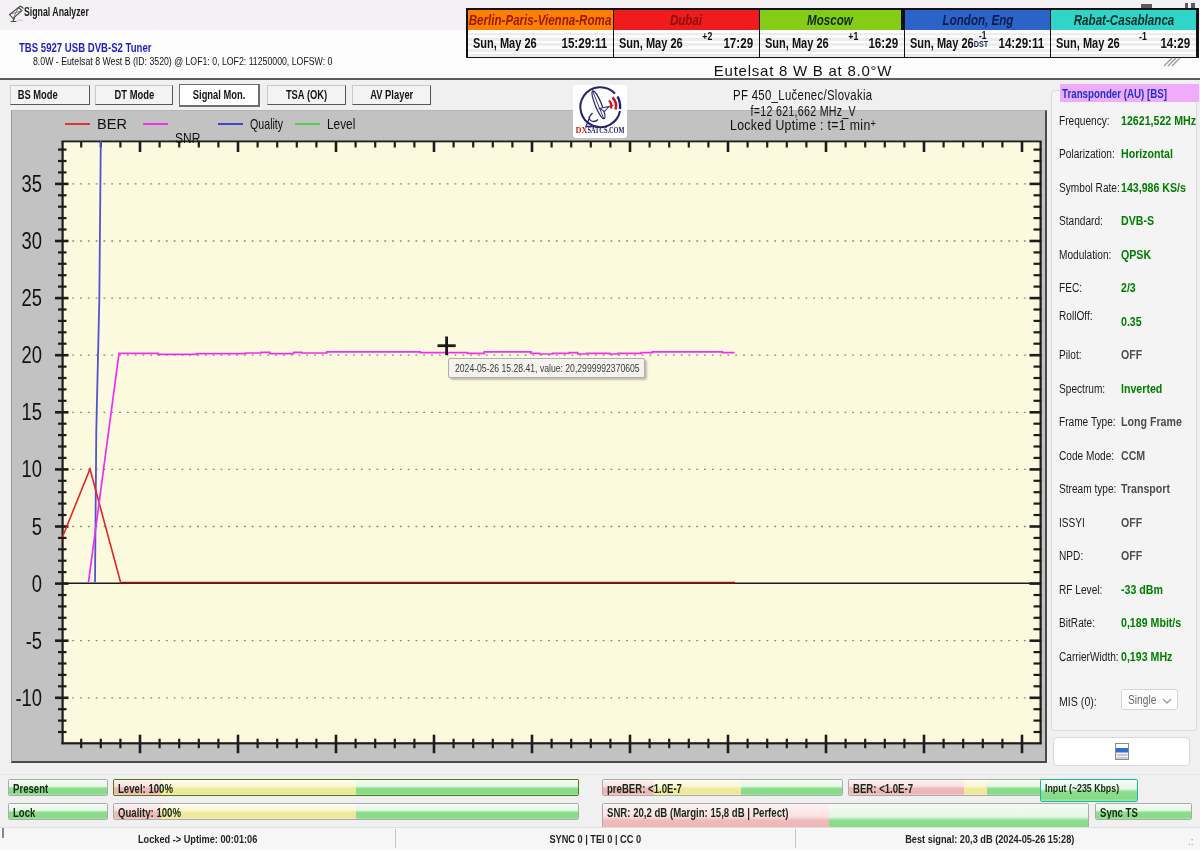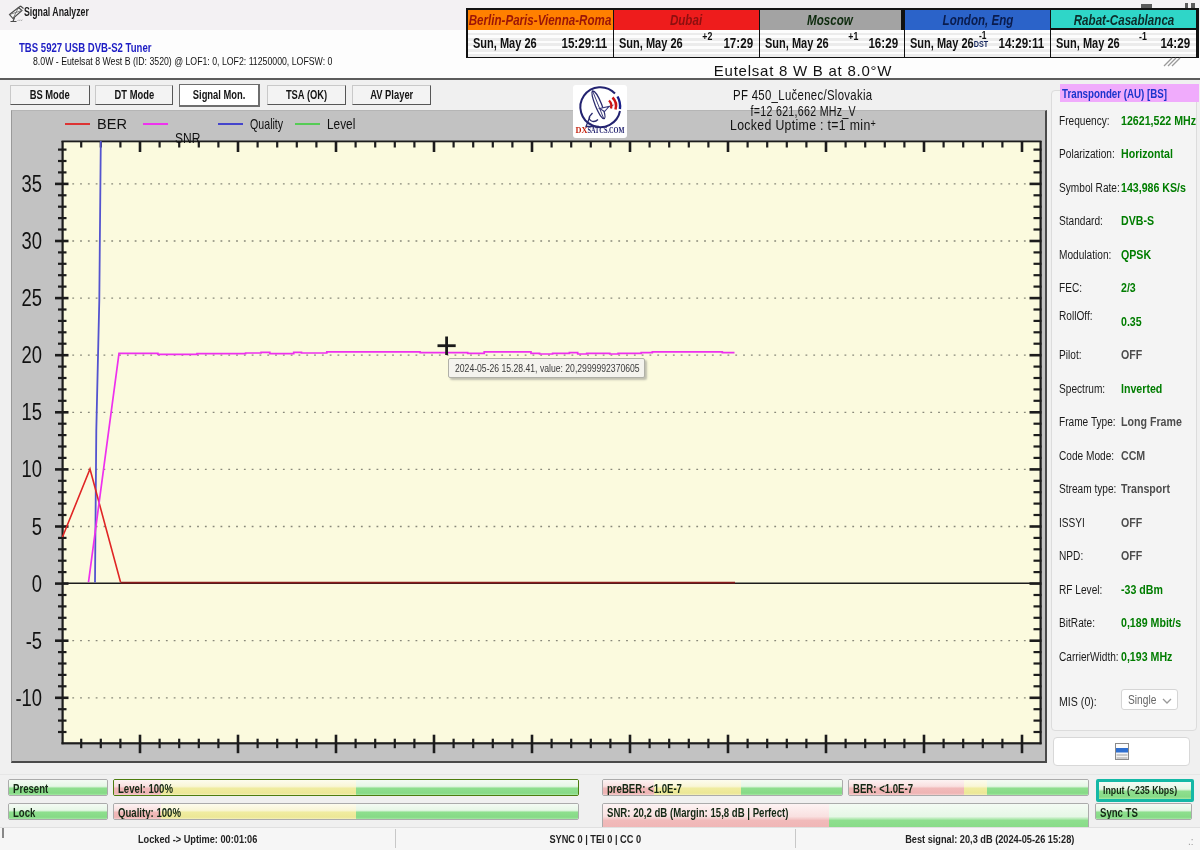--- a/index.html
+++ b/index.html
@@ -21,21 +21,21 @@
 <div style="position:absolute;left:0;top:30px;width:1200px;height:49px;background:#fdfdfd"></div>
 <div style="position:absolute;left:0;top:78.2px;width:1200px;height:1.6px;background:#5c5c5c"></div>
 <div style="position:absolute;left:18.5px;top:37.5px"><span style="display:inline-block;font-size:13.5px;font-weight:bold;color:#1d1dc4;transform:scaleX(0.71);transform-origin:0 50%;white-space:nowrap;">TBS 5927 USB DVB-S2 Tuner</span></div>
 <div style="position:absolute;left:33px;top:50.5px"><span style="display:inline-block;font-size:11.5px;font-weight:normal;color:#111;transform:scaleX(0.76);transform-origin:0 50%;white-space:nowrap;">8.0W - Eutelsat 8 West B (ID: 3520) @ LOF1: 0, LOF2: 11250000, LOFSW: 0</span></div>
 
 <div style="position:absolute;left:403px;top:61.5px;width:800px;text-align:center;font-size:15px;color:#111;letter-spacing:0.75px">Eutelsat 8 W B at 8.0°W</div>
 <div style="position:absolute;left:403px;top:85.5px;width:800px;text-align:center"><span style="display:inline-block;font-size:15px;color:#111;letter-spacing:0.4px;transform:scaleX(0.76);white-space:nowrap">PF 450_Lučenec/Slovakia</span></div>
 <div style="position:absolute;left:403px;top:101.5px;width:800px;text-align:center;z-index:4"><span style="display:inline-block;font-size:15px;color:#111;letter-spacing:0.4px;transform:scaleX(0.71);white-space:nowrap">f=12 621,662 MHz_V</span></div>
 <div style="position:absolute;left:403px;top:116px;width:800px;text-align:center;z-index:4"><span style="display:inline-block;font-size:15px;color:#111;letter-spacing:0.4px;transform:scaleX(0.82);white-space:nowrap">Locked Uptime : t=1 min<span style="font-size:11px;vertical-align:3px">+</span></span></div>
 
-<div style="position:absolute;left:9.5px;width:80.5px;top:85.2px;height:20.3px;background:#f3f3f3;border:1px solid #c9c9c9;border-right:1.8px solid #565656;border-bottom:1.8px solid #565656;box-sizing:border-box;display:flex;align-items:center;justify-content:center">
+<div style="position:absolute;left:9.5px;width:80.5px;top:85.2px;height:20.3px;background:#f3f3f3;border:1px solid #c9c9c9;border-right:1.8px solid #565656;border-bottom:1.8px solid #565656;box-sizing:border-box;display:flex;align-items:center;">
     <span style="font-size:12.5px;font-weight:bold;color:#141414;transform:scaleX(0.75);white-space:nowrap">BS Mode</span>
   </div>
 <div style="position:absolute;left:94.7px;width:78.6px;top:85.2px;height:20.3px;background:#f3f3f3;border:1px solid #c9c9c9;border-right:1.8px solid #565656;border-bottom:1.8px solid #565656;box-sizing:border-box;display:flex;align-items:center;justify-content:center">
     <span style="font-size:12.5px;font-weight:bold;color:#141414;transform:scaleX(0.75);white-space:nowrap">DT Mode</span>
   </div>
 <div style="position:absolute;left:179.2px;width:81.3px;top:83.5px;height:23.5px;background:#fff;border:1.2px solid #6e6e6e;border-right-width:2px;border-bottom-width:2px;box-sizing:border-box;display:flex;align-items:center;justify-content:center">
     <span style="font-size:12.5px;font-weight:bold;color:#141414;transform:scaleX(0.75);white-space:nowrap">Signal Mon.</span>
   </div>
 <div style="position:absolute;left:267px;width:79px;top:85.2px;height:20.3px;background:#f3f3f3;border:1px solid #c9c9c9;border-right:1.8px solid #565656;border-bottom:1.8px solid #565656;box-sizing:border-box;display:flex;align-items:center;justify-content:center">
     <span style="font-size:12.5px;font-weight:bold;color:#141414;transform:scaleX(0.75);white-space:nowrap">TSA (OK)</span>
@@ -318,38 +318,38 @@
     <span style="position:absolute;right:6px;top:5px;font-size:14.5px;font-weight:bold;color:#111;transform:scaleX(0.8);transform-origin:100% 0;white-space:nowrap">15:29:11</span>
   </div>
 <div style="position:absolute;left:613.8px;top:10px;width:145.8px;height:19.5px;background:#ee1c1c;border-right:1.6px solid #111;box-sizing:border-box">
     <span style="position:absolute;left:50%;top:2px;font-size:14.5px;font-weight:bold;font-style:italic;color:#8d0f0f;transform:translateX(-50%) scaleX(0.8);white-space:nowrap">Dubai</span>
   </div>
 <div style="position:absolute;left:613.8px;top:29.5px;width:145.8px;height:27px;border-right:1.6px solid #111;box-sizing:border-box;background:repeating-linear-gradient(180deg,#fdfdfd 0 2.7px,#ececec 2.7px 5.4px)">
     <span style="position:absolute;left:5px;top:5px;font-size:14.5px;font-weight:bold;color:#111;transform:scaleX(0.76);transform-origin:0 0;white-space:nowrap">Sun, May 26</span>
     <span style="position:absolute;left:87px;top:0.5px;font-size:11px;font-weight:bold;color:#111;transform:scaleX(0.8)">+2</span>
     <span style="position:absolute;right:6px;top:5px;font-size:14.5px;font-weight:bold;color:#111;transform:scaleX(0.8);transform-origin:100% 0;white-space:nowrap">17:29</span>
   </div>
-<div style="position:absolute;left:759.6px;top:10px;width:142px;height:19.5px;background:#a3a3a3;border-right:1.6px solid #111;box-sizing:border-box">
+<div style="position:absolute;left:759.6px;top:10px;width:142px;height:19.5px;background:#84cc16;border-right:1.6px solid #111;box-sizing:border-box">
     <span style="position:absolute;left:50%;top:2px;font-size:14.5px;font-weight:bold;font-style:italic;color:#0d2a0d;transform:translateX(-50%) scaleX(0.8);white-space:nowrap">Moscow</span>
   </div>
 <div style="position:absolute;left:759.6px;top:29.5px;width:145.8px;height:27px;border-right:1.6px solid #111;box-sizing:border-box;background:repeating-linear-gradient(180deg,#fdfdfd 0 2.7px,#ececec 2.7px 5.4px)">
     <span style="position:absolute;left:5px;top:5px;font-size:14.5px;font-weight:bold;color:#111;transform:scaleX(0.76);transform-origin:0 0;white-space:nowrap">Sun, May 26</span>
     <span style="position:absolute;left:87px;top:0.5px;font-size:11px;font-weight:bold;color:#111;transform:scaleX(0.8)">+1</span>
     <span style="position:absolute;right:6px;top:5px;font-size:14.5px;font-weight:bold;color:#111;transform:scaleX(0.8);transform-origin:100% 0;white-space:nowrap">16:29</span>
   </div>
 <div style="position:absolute;left:905.4px;top:10px;width:145.8px;height:19.5px;background:#2b63c9;border-right:1.6px solid #111;box-sizing:border-box">
     <span style="position:absolute;left:50%;top:2px;font-size:14.5px;font-weight:bold;font-style:italic;color:#0a1c4d;transform:translateX(-50%) scaleX(0.8);white-space:nowrap">London, Eng</span>
   </div>
 <div style="position:absolute;left:905.4px;top:29.5px;width:145.8px;height:27px;border-right:1.6px solid #111;box-sizing:border-box;background:repeating-linear-gradient(180deg,#fdfdfd 0 2.7px,#ececec 2.7px 5.4px)">
     <span style="position:absolute;left:5px;top:5px;font-size:14.5px;font-weight:bold;color:#111;transform:scaleX(0.76);transform-origin:0 0;white-space:nowrap">Sun, May 26</span>
     <span style="position:absolute;left:73px;top:-1px;font-size:10.5px;font-weight:bold;color:#111;transform:scaleX(0.8)">-1</span>
     <span style="position:absolute;left:67px;top:9.5px;font-size:9px;font-weight:bold;color:#14265e;transform:scaleX(0.8)">DST</span>
     <span style="position:absolute;right:6px;top:5px;font-size:14.5px;font-weight:bold;color:#111;transform:scaleX(0.8);transform-origin:100% 0;white-space:nowrap">14:29:11</span>
   </div>
-<div style="position:absolute;left:1051.2px;top:10px;width:145.8px;height:18px;background:#2fd6c8;border-right:1.6px solid #111;box-sizing:border-box">
+<div style="position:absolute;left:1051.2px;top:10px;width:145.8px;height:33px;background:#2fd6c8;border-right:1.6px solid #111;box-sizing:border-box">
     <span style="position:absolute;left:50%;top:2px;font-size:14.5px;font-weight:bold;font-style:italic;color:#0c2c2a;transform:translateX(-50%) scaleX(0.8);white-space:nowrap">Rabat-Casablanca</span>
   </div>
 <div style="position:absolute;left:1051.2px;top:29.5px;width:145.8px;height:27px;border-right:1.6px solid #111;box-sizing:border-box;background:repeating-linear-gradient(180deg,#fdfdfd 0 2.7px,#ececec 2.7px 5.4px)">
     <span style="position:absolute;left:5px;top:5px;font-size:14.5px;font-weight:bold;color:#111;transform:scaleX(0.76);transform-origin:0 0;white-space:nowrap">Sun, May 26</span>
     <span style="position:absolute;left:87px;top:0.5px;font-size:11px;font-weight:bold;color:#111;transform:scaleX(0.8)">-1</span>
     <span style="position:absolute;right:6px;top:5px;font-size:14.5px;font-weight:bold;color:#111;transform:scaleX(0.8);transform-origin:100% 0;white-space:nowrap">14:29</span>
   </div>
 <svg width="20" height="10" viewBox="0 0 20 10" style="position:absolute;left:1162px;top:57px">
 <path d="M2 9 L10 1 M6 9 L14 1 M10 9 L18 1" stroke="#9a9a9a" stroke-width="1.3"></path>
   </svg>
@@ -423,21 +423,21 @@
     <div style="position:absolute;left:51.5px;top:0;width:87.0px;height:100%;background:linear-gradient(180deg,#fdfcee 0%,#f9f6d6 42%,#f0eca0 55%,#ece796 88%,#f4f0bc 100%)"></div>
     <div style="position:absolute;left:138.5px;top:0;width:102.5px;height:100%;background:linear-gradient(180deg,#f4fbf4 0%,#e6f7e6 42%,#8edf8e 55%,#86da86 88%,#a5e8a5 100%)"></div>
     <span style="position:absolute;left:4px;top:1.5px;font-size:12px;font-weight:bold;color:#142814;white-space:nowrap;transform:scaleX(0.8);transform-origin:0 0">preBER: &lt;1.0E-7</span>
   </div>
 <div style="position:absolute;left:847.5px;top:779px;width:241.5px;height:16.5px;border:1px solid #ababab;border-radius:2px;box-sizing:border-box;overflow:hidden">
     <div style="position:absolute;left:0.0px;top:0;width:115.5px;height:100%;background:linear-gradient(180deg,#fdf3f3 0%,#f9e0e0 42%,#f1baba 55%,#efb4b4 88%,#f5cfcf 100%)"></div>
     <div style="position:absolute;left:115.5px;top:0;width:23.0px;height:100%;background:linear-gradient(180deg,#fdfcee 0%,#f9f6d6 42%,#f0eca0 55%,#ece796 88%,#f4f0bc 100%)"></div>
     <div style="position:absolute;left:138.5px;top:0;width:103.0px;height:100%;background:linear-gradient(180deg,#f4fbf4 0%,#e6f7e6 42%,#8edf8e 55%,#86da86 88%,#a5e8a5 100%)"></div>
     <span style="position:absolute;left:4px;top:1.5px;font-size:12px;font-weight:bold;color:#142814;white-space:nowrap;transform:scaleX(0.8);transform-origin:0 0">BER: &lt;1.0E-7</span>
   </div>
-<div style="position:absolute;left:1096px;top:779px;width:97.5px;height:23px;border:3px solid #14b8a6;border-radius:2px;box-sizing:border-box;overflow:hidden">
+<div style="position:absolute;left:1040px;top:779px;width:97.5px;height:23px;border:1px solid #14b8a6;border-radius:2px;box-sizing:border-box;overflow:hidden">
     <div style="position:absolute;left:0.0px;top:0;width:97.5px;height:100%;background:linear-gradient(180deg,#f4fbf4 0%,#e6f7e6 42%,#8edf8e 55%,#86da86 88%,#a5e8a5 100%)"></div>
     <span style="position:absolute;left:4px;top:1.5px;font-size:11px;font-weight:bold;color:#142814;white-space:nowrap;transform:scaleX(0.8);transform-origin:0 0">Input (~235 Kbps)</span>
   </div>
 <div style="position:absolute;left:8px;top:803px;width:99.5px;height:16.5px;border:1px solid #ababab;border-radius:2px;box-sizing:border-box;overflow:hidden">
     <div style="position:absolute;left:0px;top:0;width:99.5px;height:100%;background:linear-gradient(180deg,#f4fbf4 0%,#e6f7e6 42%,#8edf8e 55%,#86da86 88%,#a5e8a5 100%)"></div>
     <span style="position:absolute;left:4px;top:1.5px;font-size:12px;font-weight:bold;color:#142814;white-space:nowrap;transform:scaleX(0.8);transform-origin:0 0">Lock</span>
   </div>
 <div style="position:absolute;left:112.5px;top:803px;width:466px;height:16.5px;border:1px solid #ababab;border-radius:2px;box-sizing:border-box;overflow:hidden">
     <div style="position:absolute;left:0.0px;top:0;width:47.5px;height:100%;background:linear-gradient(180deg,#fdf3f3 0%,#f9e0e0 42%,#f1baba 55%,#efb4b4 88%,#f5cfcf 100%)"></div>
     <div style="position:absolute;left:47.5px;top:0;width:195.0px;height:100%;background:linear-gradient(180deg,#fdfcee 0%,#f9f6d6 42%,#f0eca0 55%,#ece796 88%,#f4f0bc 100%)"></div>

